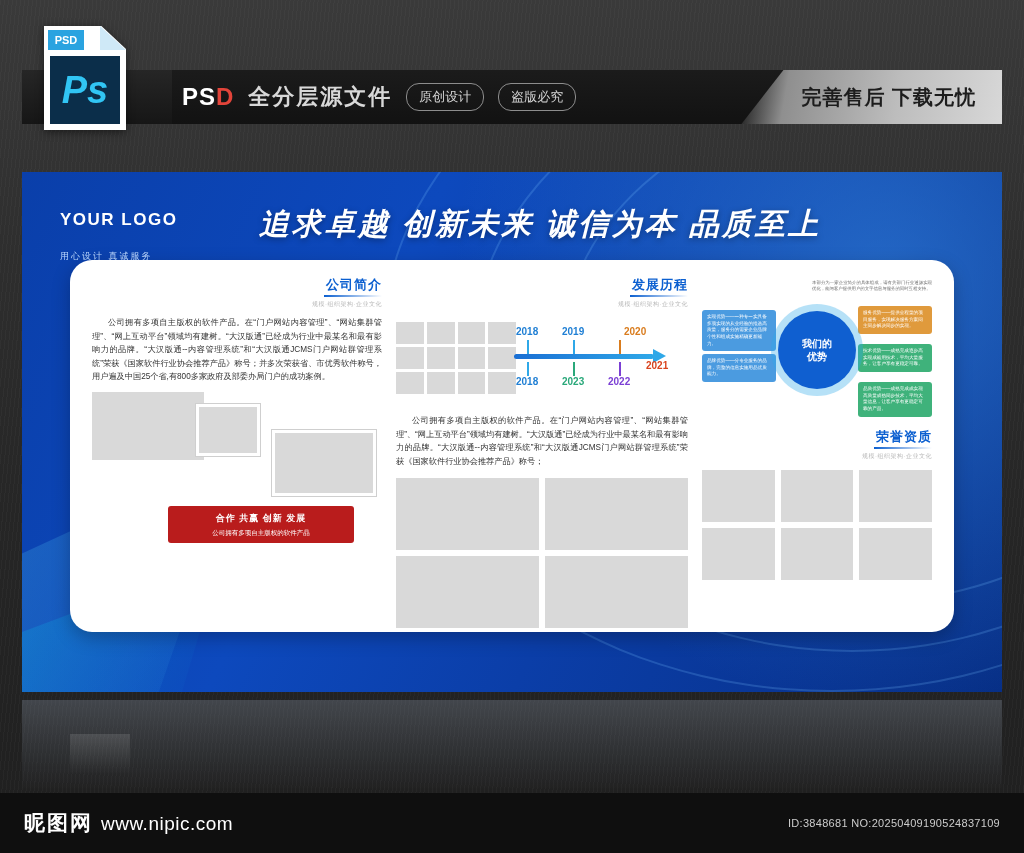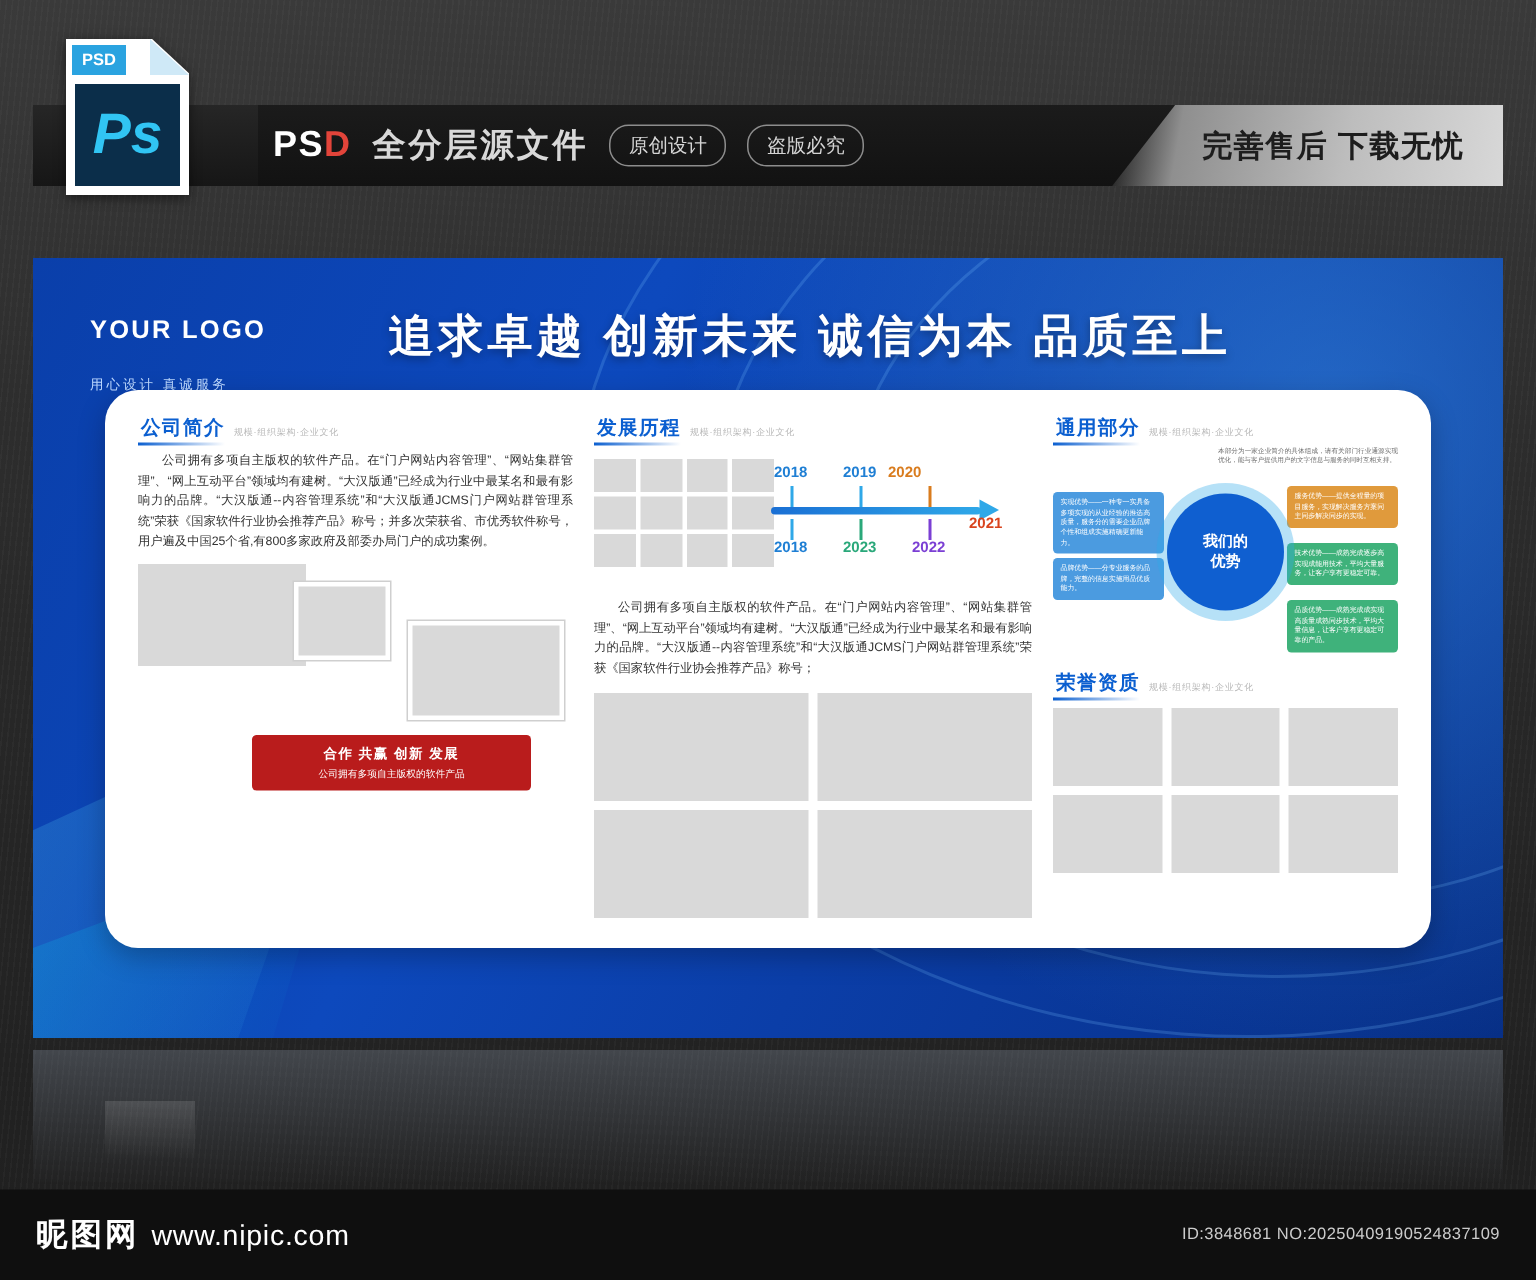--- a/index.html
+++ b/index.html
@@ -104,36 +104,37 @@
 
   .logo-block { position: absolute; left: 38px; top: 38px; }
   .logo-main { color: #fff; font-size: 17px; font-weight: bold; letter-spacing: 1.5px; }
   .logo-sub { color: #bcd8ff; font-size: 9px; letter-spacing: 2px; margin-top: 20px; }
 
   .slogan {
     position: absolute; left: 0; right: 0; top: 32px; text-align: center;
     color: #ffffff; font-size: 30px; font-weight: bold; letter-spacing: 3px;
     text-shadow: 0 2px 6px rgba(0,0,0,.35);
     padding-left: 56px;
+    font-style: italic;
   }
 
   
   .card {
     position: absolute; left: 48px; top: 88px; width: 884px; height: 372px;
     background: #ffffff; border-radius: 22px;
     box-shadow: 0 6px 18px rgba(0,0,0,.25);
     padding: 16px 22px;
     display: flex; gap: 14px;
   }
   .col { position: relative; }
   .col-left { width: 290px; }
   .col-mid { width: 292px; }
   .col-right { width: 244px; flex: 1; }
 
-  .sec-head { display: flex; align-items: flex-end; gap: 6px; margin-bottom: 4px; }
+  .sec-head { display: flex; align-items: flex-end; gap: 6px; margin-bottom: 4px; flex-direction: column; }
   .sec-title {
     color: #0b5fd0; font-size: 13px; font-weight: bold; letter-spacing: 1px;
     position: relative; padding-left: 2px;
   }
   .sec-title::after {
     content: ""; position: absolute; left: 0; right: 0; bottom: -3px; height: 2px;
     background: linear-gradient(90deg, #0b5fd0, rgba(11,95,208,0));
   }
   .sec-sub { color: #b9b9b9; font-size: 6px; letter-spacing: .5px; padding-bottom: 1px; }
 
@@ -314,21 +315,21 @@
           <div class="ph"></div>
           <div class="ph"></div>
           <div class="ph"></div>
           <div class="ph"></div>
         </div>
 
         <div class="tl-bar" style="left:118px; width:140px;"></div>
 
         <div class="tl-node" style="left:120px; top:10px; color:#1f7fd4;">2018</div>
         <div class="tl-node" style="left:166px; top:10px; color:#1f7fd4;">2019</div>
-        <div class="tl-node" style="left:196px; top:10px; color:#d97c1e;">2020</div>
+        <div class="tl-node" style="left:228px; top:10px; color:#d97c1e;">2020</div>
         <div class="tl-tick" style="left:131px; top:24px; height:14px;"></div>
         <div class="tl-tick" style="left:177px; top:24px; height:14px;"></div>
         <div class="tl-tick" style="left:223px; top:24px; height:14px; background:#d97c1e;"></div>
 
         <div class="tl-node" style="left:250px; top:44px; color:#d9441e;">2021</div>
 
         <div class="tl-node" style="left:120px; top:60px; color:#1f7fd4;">2018</div>
         <div class="tl-node" style="left:166px; top:60px; color:#2aa87a;">2023</div>
         <div class="tl-node" style="left:212px; top:60px; color:#7b3fd4;">2022</div>
         <div class="tl-tick" style="left:131px; top:46px; height:14px;"></div>
@@ -340,24 +341,20 @@
 
       <div class="mid-grid">
         <div class="ph"></div>
         <div class="ph"></div>
         <div class="ph"></div>
         <div class="ph"></div>
       </div>
     </div>
 
     <div class="col col-right">
-      <div class="sec-head">
-        <div class="sec-title">通用部分</div>
-        <div class="sec-sub">规模·组织架构·企业文化</div>
-      </div>
 
       <div class="adv-box">
         <div class="adv-head-note">本部分为一家企业简介的具体组成，请有关部门行业通源实现优化，能与客户提供用户的文字信息与服务的同时互相支持。</div>
 
         <div class="adv-note" style="left:0; top:28px; background:#4b9be0;">实现优势——一种专一实具备多项实现的从业经验的推选高质量，服务分的需要企业品牌个性和组成实施精确更新能力。</div>
         <div class="adv-note" style="left:0; top:72px; background:#4b9be0;">品牌优势——分专业服务的品牌，完整的信息实施用品优质能力。</div>
         <div class="adv-note rt" style="right:0; top:24px; background:#e09a3c;">服务优势——提供全程量的项目服务，实现解决服务方案同主同步解决同步的实现。</div>
         <div class="adv-note rt" style="right:0; top:62px; background:#3fb27b;">技术优势——成熟完成逐步高实现成能用技术，平均大量服务，让客户享有更稳定可靠。</div>
         <div class="adv-note rt" style="right:0; top:100px; background:#3fb27b;">品质优势——成熟完成成实现高质量成熟同步技术，平均大量信息，让客户享有更稳定可靠的产品。</div>
 

